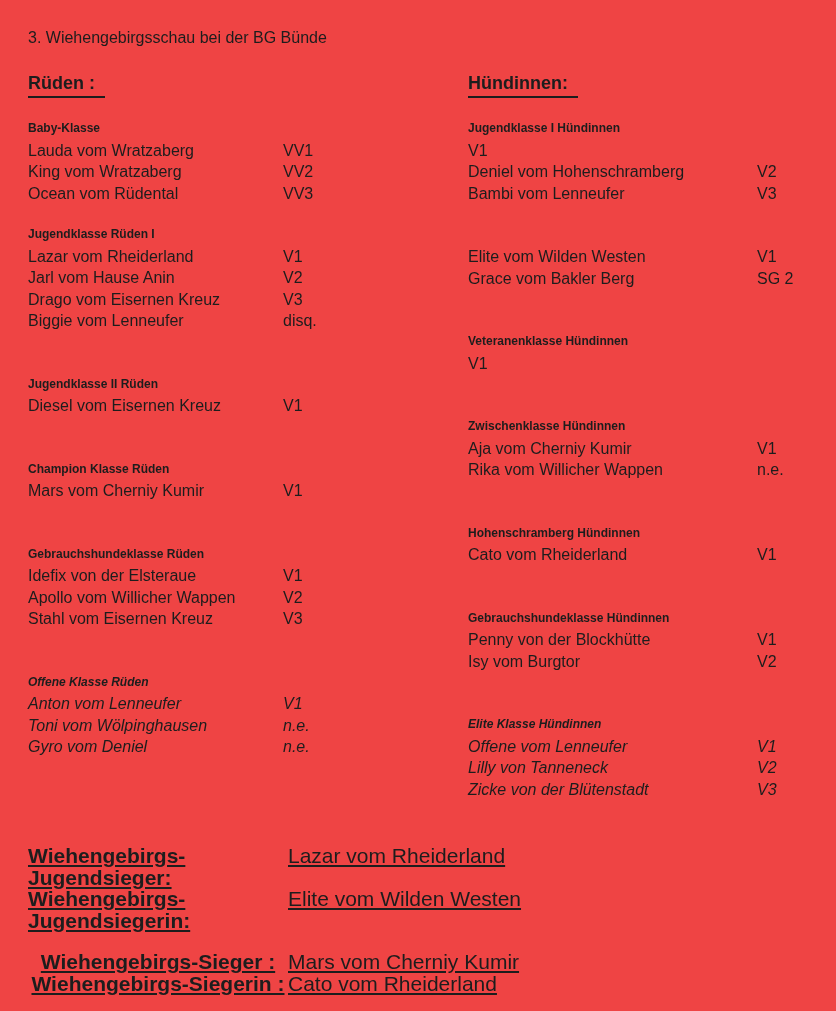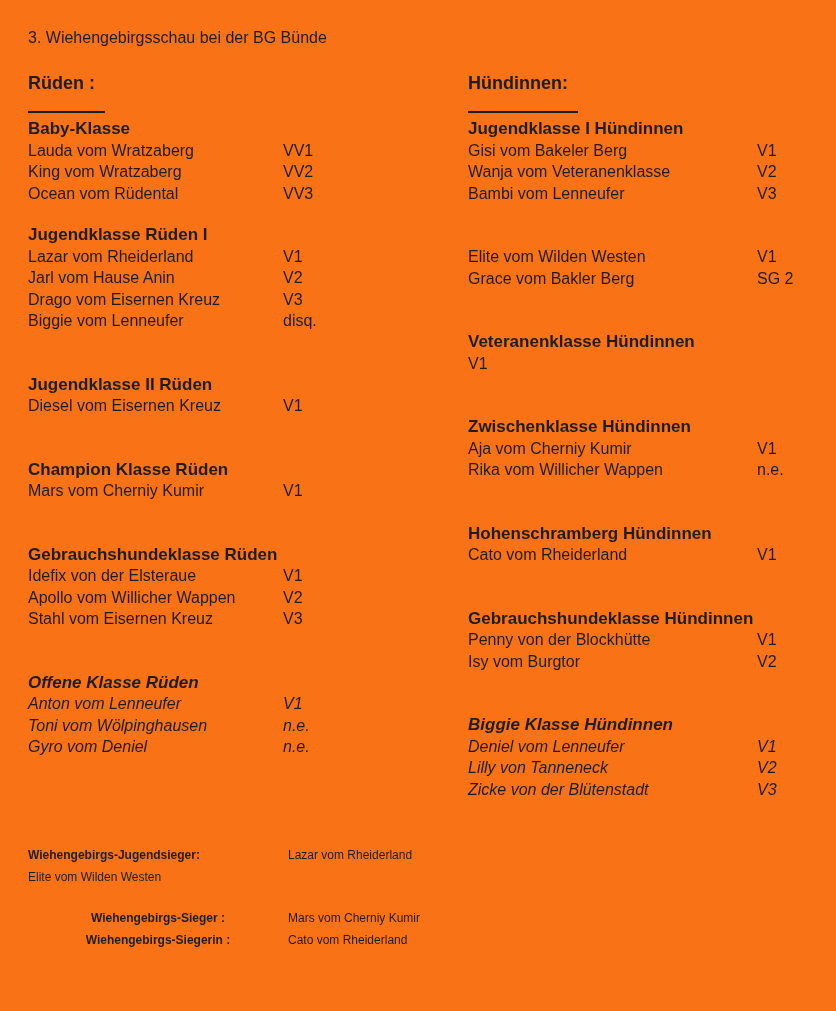--- a/index.html
+++ b/index.html
@@ -6,21 +6,21 @@
     margin: 0;
     padding: 0;
     background: #ffffff;
   }
   .page {
     position: relative;
     width: 836px;
     height: 1011px;
     box-sizing: border-box;
     padding: 28px 0 0 28px;
-    background: #f97316;
+    background: #ef4444;
     font-family: "Liberation Sans", "DejaVu Sans", sans-serif;
     color: #1d1d1d;
     overflow: hidden;
   }
   .doc-title {
     font-size: 16px;
     line-height: 20px;
     font-weight: normal;
   }
   .columns {
@@ -36,37 +36,37 @@
   }
   .col-heading {
     margin: 0;
     font-size: 18px;
     font-weight: bold;
     line-height: 22px;
   }
   .col-heading .u {
     border-bottom: 2px solid #1d1d1d;
     padding-right: 10px;
-    padding-bottom: 18px;
+    padding-bottom: 3px;
   }
   .sections {
     margin-top: 24px;
   }
   .section {
     margin-bottom: 42px;
   }
   .section:last-child {
     margin-bottom: 0;
     font-style: italic;
   }
   .col-left .section:first-child {
     margin-bottom: 20px;
   }
   .section-header {
-    font-size: 17px;
+    font-size: 12px;
     font-weight: bold;
     line-height: 21.5px;
   }
   .row {
     display: flex;
     font-size: 16px;
     line-height: 21.5px;
   }
   .dog-name {
     flex: 0 0 255px;
@@ -85,22 +85,23 @@
   }
   .winner-group {
     margin-bottom: 20px;
   }
   .winner-group:last-child {
     margin-bottom: 0;
     text-align: center;
   }
   .winner-row {
     display: flex;
-    font-size: 12px;
+    font-size: 21px;
     line-height: 21.5px;
+    text-decoration: underline;
   }
   .winner-label {
     flex: 0 0 260px;
     width: 260px;
     font-weight: bold;
   }
   .winner-value {
     flex: 0 0 auto;
   }
 </style>
@@ -223,26 +224,25 @@
 </div>
     </section>
 
     <section class="col col-right">
       <h2 class="col-heading"><span class="u">Hündinnen:</span></h2>
       <div class="sections">
   <div class="section">
     <div class="section-header">Jugendklasse I Hündinnen</div>
     <div class="rows">
   <div class="row">
-    <span class="dog-name">Gisi vom Bakeler Berg</span>
-    <span class="dog-result">V1</span>
-  </div>
-
-  <div class="row">
-    <span class="dog-name">Wanja vom Veteranenklasse</span>
+    <span class="dog-result">V1</span>
+  </div>
+
+  <div class="row">
+    <span class="dog-name">Deniel vom Hohenschramberg</span>
     <span class="dog-result">V2</span>
   </div>
 
   <div class="row">
     <span class="dog-name">Bambi vom Lenneufer</span>
     <span class="dog-result">V3</span>
   </div>
 </div>
   </div>
 
@@ -303,24 +303,24 @@
   </div>
 
   <div class="row">
     <span class="dog-name">Isy vom Burgtor</span>
     <span class="dog-result">V2</span>
   </div>
 </div>
   </div>
 
   <div class="section">
-    <div class="section-header">Biggie Klasse Hündinnen</div>
-    <div class="rows">
-  <div class="row">
-    <span class="dog-name">Deniel vom Lenneufer</span>
+    <div class="section-header">Elite Klasse Hündinnen</div>
+    <div class="rows">
+  <div class="row">
+    <span class="dog-name">Offene vom Lenneufer</span>
     <span class="dog-result">V1</span>
   </div>
 
   <div class="row">
     <span class="dog-name">Lilly von Tanneneck</span>
     <span class="dog-result">V2</span>
   </div>
 
   <div class="row">
     <span class="dog-name">Zicke von der Blütenstadt</span>
@@ -334,20 +334,21 @@
   </div>
 
   <footer class="winners">
 
     <div class="winner-group">
       <div class="winner-row">
         <span class="winner-label">Wiehengebirgs-Jugendsieger:</span>
         <span class="winner-value">Lazar vom Rheiderland</span>
       </div>
       <div class="winner-row">
+        <span class="winner-label">Wiehengebirgs-Jugendsiegerin:</span>
         <span class="winner-value">Elite vom Wilden Westen</span>
       </div>
     </div>
 
     <div class="winner-group">
       <div class="winner-row">
         <span class="winner-label">Wiehengebirgs-Sieger :</span>
         <span class="winner-value">Mars vom Cherniy Kumir</span>
       </div>
       <div class="winner-row">

